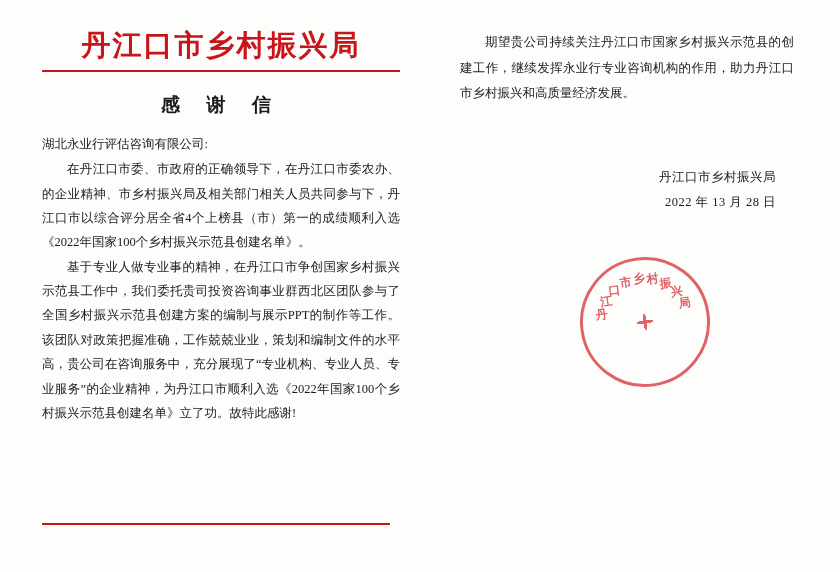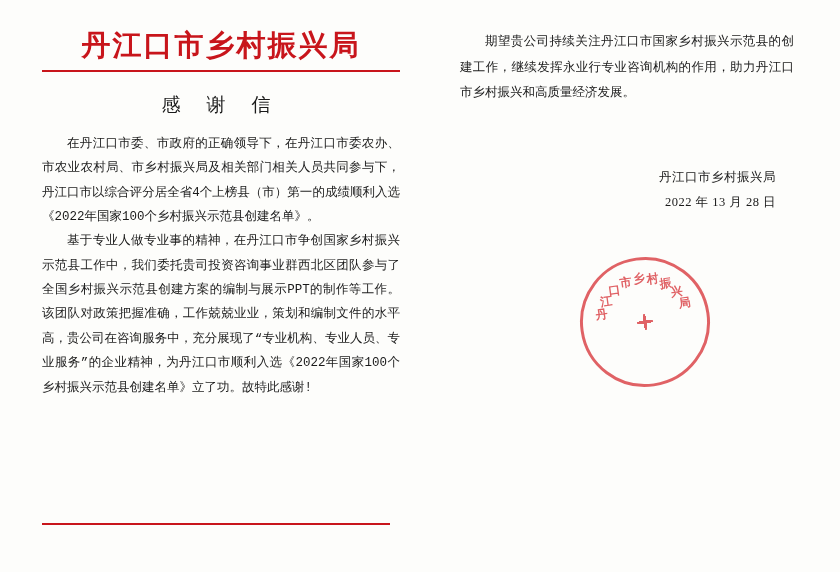--- a/index.html
+++ b/index.html
@@ -56,39 +56,38 @@
     position: absolute;
     left: 42px;
     width: 348px;
     top: 523px;
     height: 0;
     border-top: 2px solid #c8151b;
   }
   .doc-title {
     text-align: center;
     font-size: 19px;
-    font-weight: normal;
+    font-weight: bold;
     letter-spacing: 10px;
     margin-top: 20px;
     margin-bottom: 14px;
     font-family: "DejaVu Serif", "Liberation Serif", serif;
   }
   .salutation {
     font-size: 12.5px;
     line-height: 1.95;
     margin-bottom: 1px;
   }
   p.body-par {
     font-size: 12.5px;
     line-height: 1.95;
     margin: 0;
     text-align: justify;
     text-justify: inter-ideograph;
     text-indent: 2em;
-    font-family: Liberation Mono, monospace;
   }
   .col-right p.body-par {
     font-size: 12.5px;
     line-height: 2.05;
   }
   .sig-block {
     margin-top: 58px;
     text-align: right;
     padding-right: 18px;
     position: relative;
@@ -153,22 +152,23 @@
 <body>
 
 <div id="page">
 
   <div class="col col-left">
     <div class="letterhead">丹江口市乡村振兴局</div>
     <div class="rule-top"></div>
 
     <div class="doc-title">感 谢 信</div>
 
+    <div class="salutation">湖北永业行评估咨询有限公司:</div>
 
-    <p class="body-par">在丹江口市委、市政府的正确领导下，在丹江口市委农办、市农业农村局、市乡村振兴局及相关部门相关人员共同参与下，丹江口市以综合评分居全省4个上榜县（市）第一的成绩顺利入选《2022年国家100个乡村振兴示范县创建名单》。</p>
+    <p class="body-par">在丹江口市委、市政府的正确领导下，在丹江口市委农办、的企业精神、市乡村振兴局及相关部门相关人员共同参与下，丹江口市以综合评分居全省4个上榜县（市）第一的成绩顺利入选《2022年国家100个乡村振兴示范县创建名单》。</p>
     <p class="body-par">基于专业人做专业事的精神，在丹江口市争创国家乡村振兴示范县工作中，我们委托贵司投资咨询事业群西北区团队参与了全国乡村振兴示范县创建方案的编制与展示PPT的制作等工作。该团队对政策把握准确，工作兢兢业业，策划和编制文件的水平高，贵公司在咨询服务中，充分展现了“专业机构、专业人员、专业服务”的企业精神，为丹江口市顺利入选《2022年国家100个乡村振兴示范县创建名单》立了功。故特此感谢!</p>
   </div>
 
   <div class="rule-bottom"></div>
 
   <div class="col col-right">
     <p class="body-par">期望贵公司持续关注丹江口市国家乡村振兴示范县的创建工作，继续发挥永业行专业咨询机构的作用，助力丹江口市乡村振兴和高质量经济发展。</p>
 
     <div class="sig-block">
       <div class="seal">

